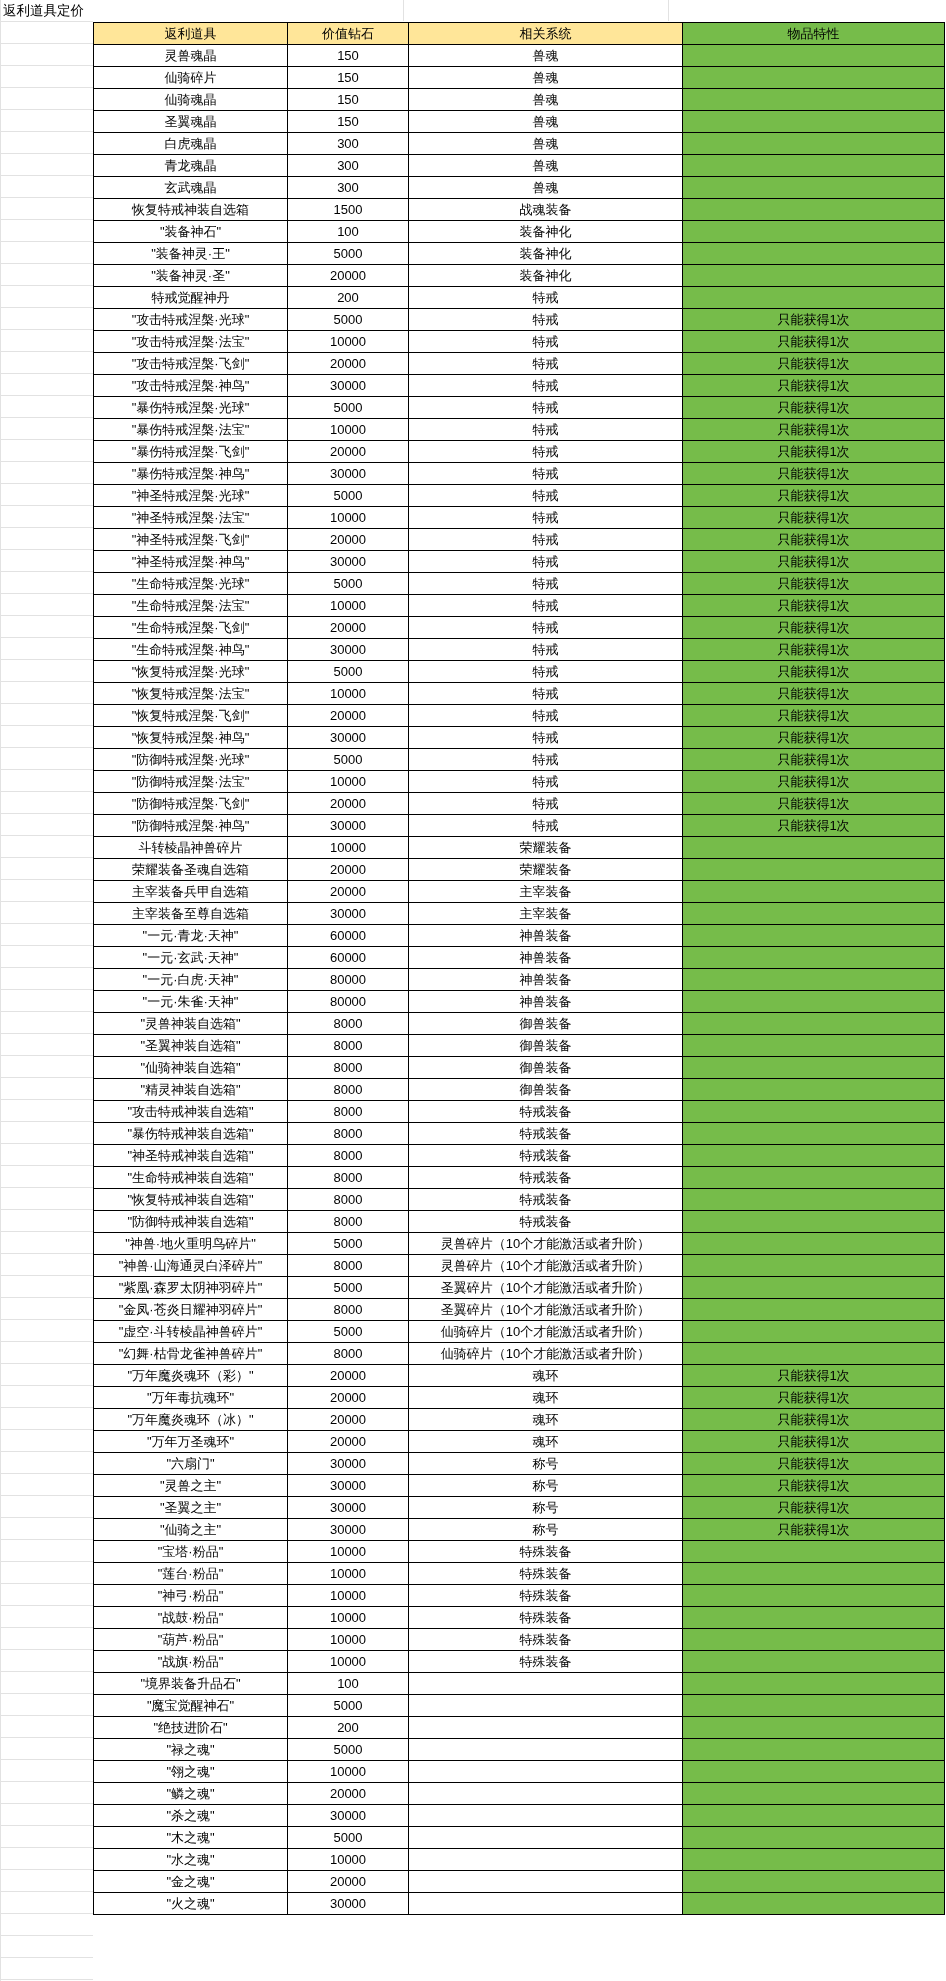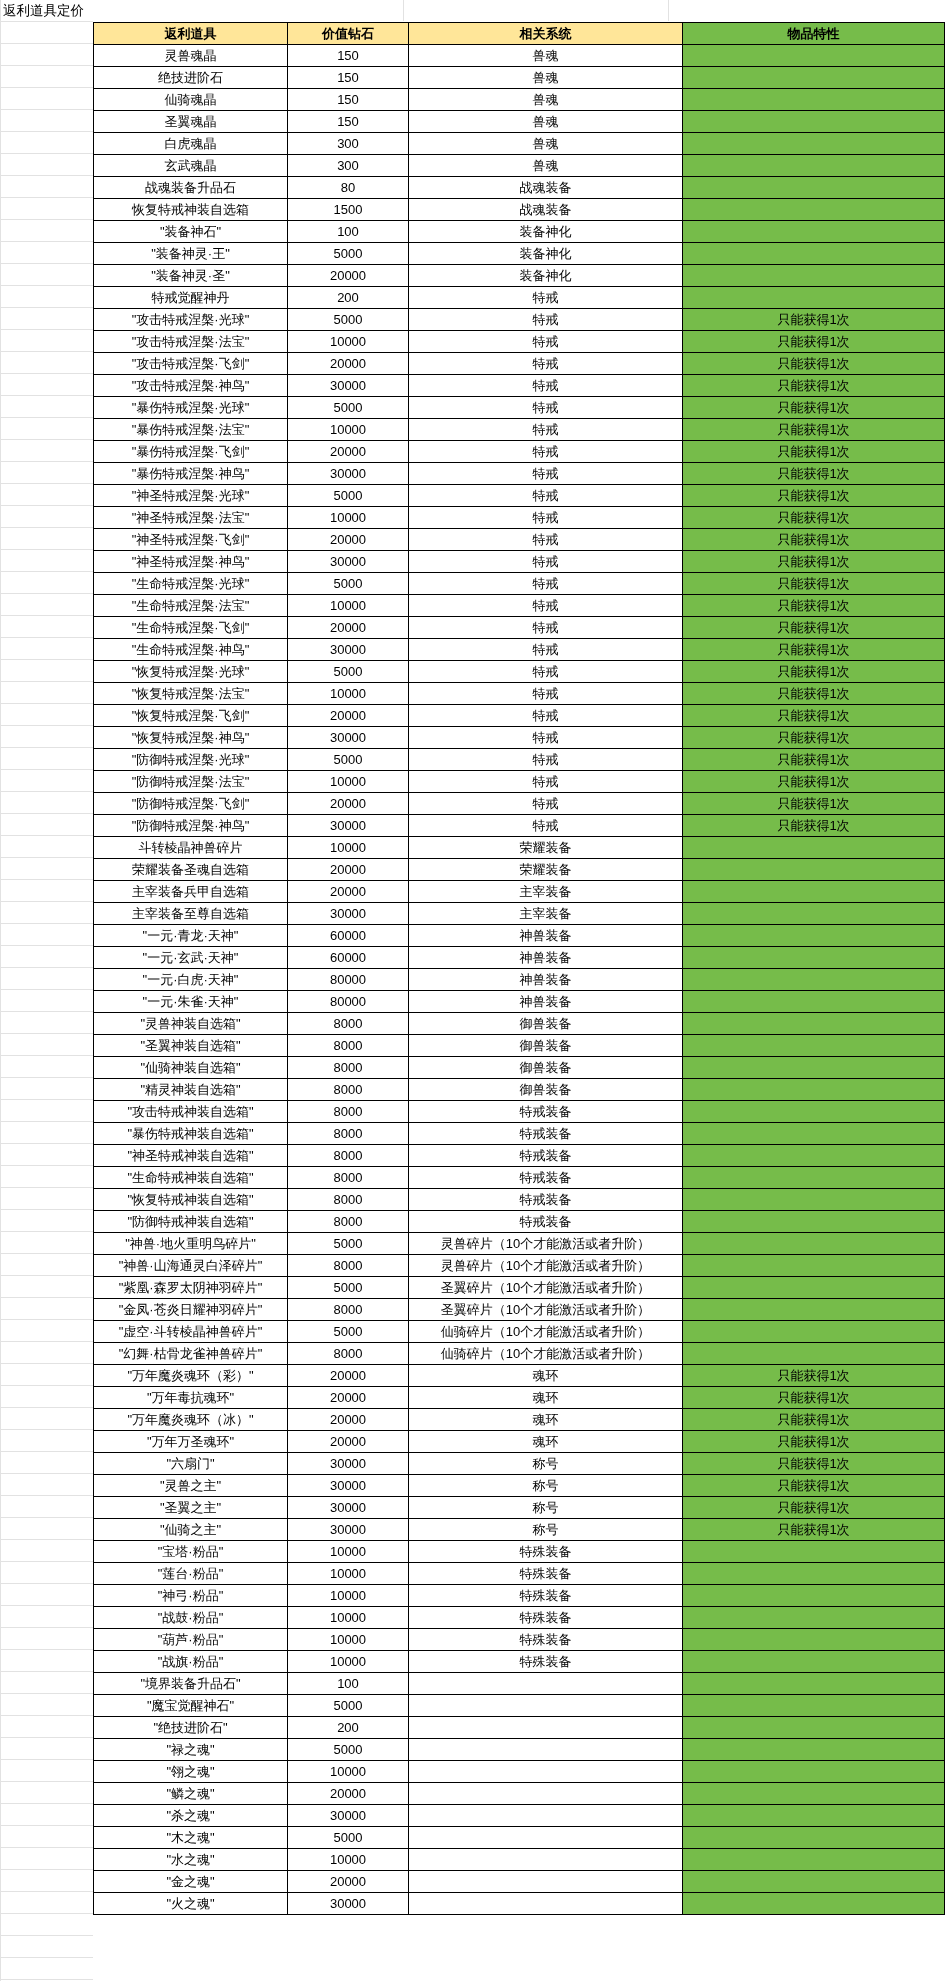--- a/index.html
+++ b/index.html
@@ -35,21 +35,21 @@
     position:absolute;left:93px;top:22px;width:851px;
     border-collapse:collapse;table-layout:fixed;
   }
   .pricing th,.pricing td{
     border:1px solid var(--grid);
     height:21px;padding:0 2px;
     text-align:center;vertical-align:middle;
     font-size:13px;font-weight:normal;
     white-space:nowrap;overflow:hidden;
   }
-  .pricing th{background:var(--header-bg);font-weight:bold;}
+  .pricing th{background:var(--header-bg);}
   .pricing th.trait,.pricing td.trait{background:var(--trait-bg);}
 </style>
 </head>
 <body>
 
 <div class="left-edge-line"></div>
 <div class="gutter-lines"></div>
 <div class="toprow-vline vl-a"></div>
 <div class="toprow-vline vl-b"></div>
 
@@ -71,21 +71,21 @@
     </tr>
   </thead>
   <tbody>
       <tr>
     <td>灵兽魂晶</td>
     <td>150</td>
     <td>兽魂</td>
     <td class="trait"></td>
   </tr>
       <tr>
-    <td>绝技进阶石</td>
+    <td>仙骑碎片</td>
     <td>150</td>
     <td>兽魂</td>
     <td class="trait"></td>
   </tr>
       <tr>
     <td>仙骑魂晶</td>
     <td>150</td>
     <td>兽魂</td>
     <td class="trait"></td>
   </tr>
@@ -95,29 +95,29 @@
     <td>兽魂</td>
     <td class="trait"></td>
   </tr>
       <tr>
     <td>白虎魂晶</td>
     <td>300</td>
     <td>兽魂</td>
     <td class="trait"></td>
   </tr>
       <tr>
+    <td>青龙魂晶</td>
+    <td>300</td>
+    <td>兽魂</td>
+    <td class="trait"></td>
+  </tr>
+      <tr>
     <td>玄武魂晶</td>
     <td>300</td>
     <td>兽魂</td>
-    <td class="trait"></td>
-  </tr>
-      <tr>
-    <td>战魂装备升品石</td>
-    <td>80</td>
-    <td>战魂装备</td>
     <td class="trait"></td>
   </tr>
       <tr>
     <td>恢复特戒神装自选箱</td>
     <td>1500</td>
     <td>战魂装备</td>
     <td class="trait"></td>
   </tr>
       <tr>
     <td>"装备神石"</td>

